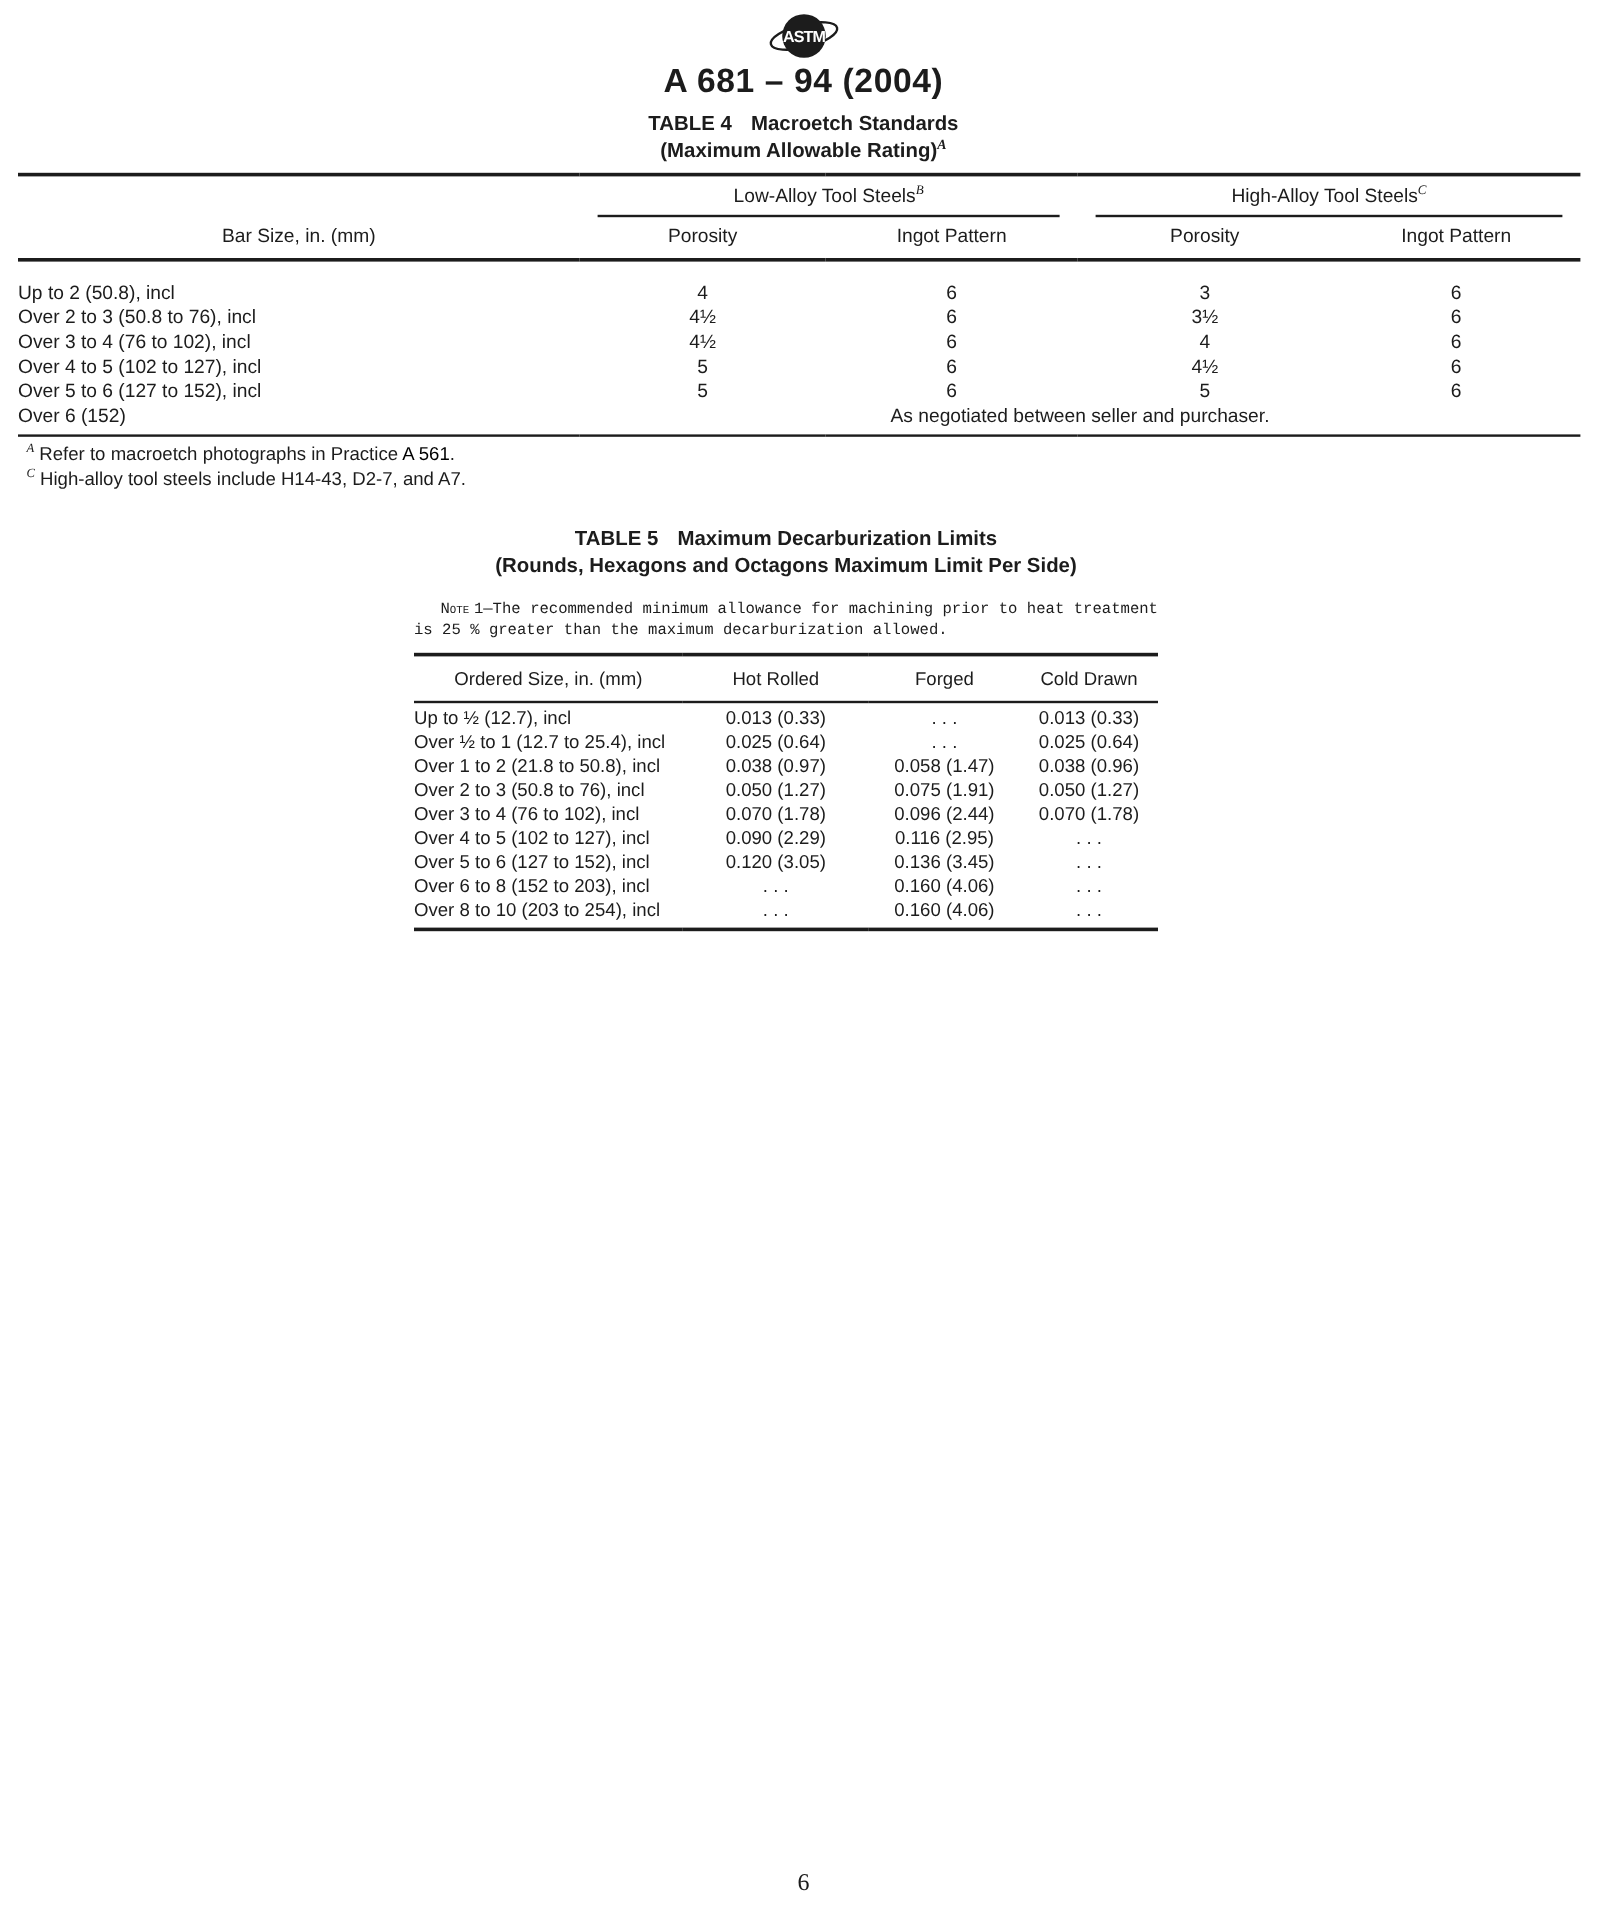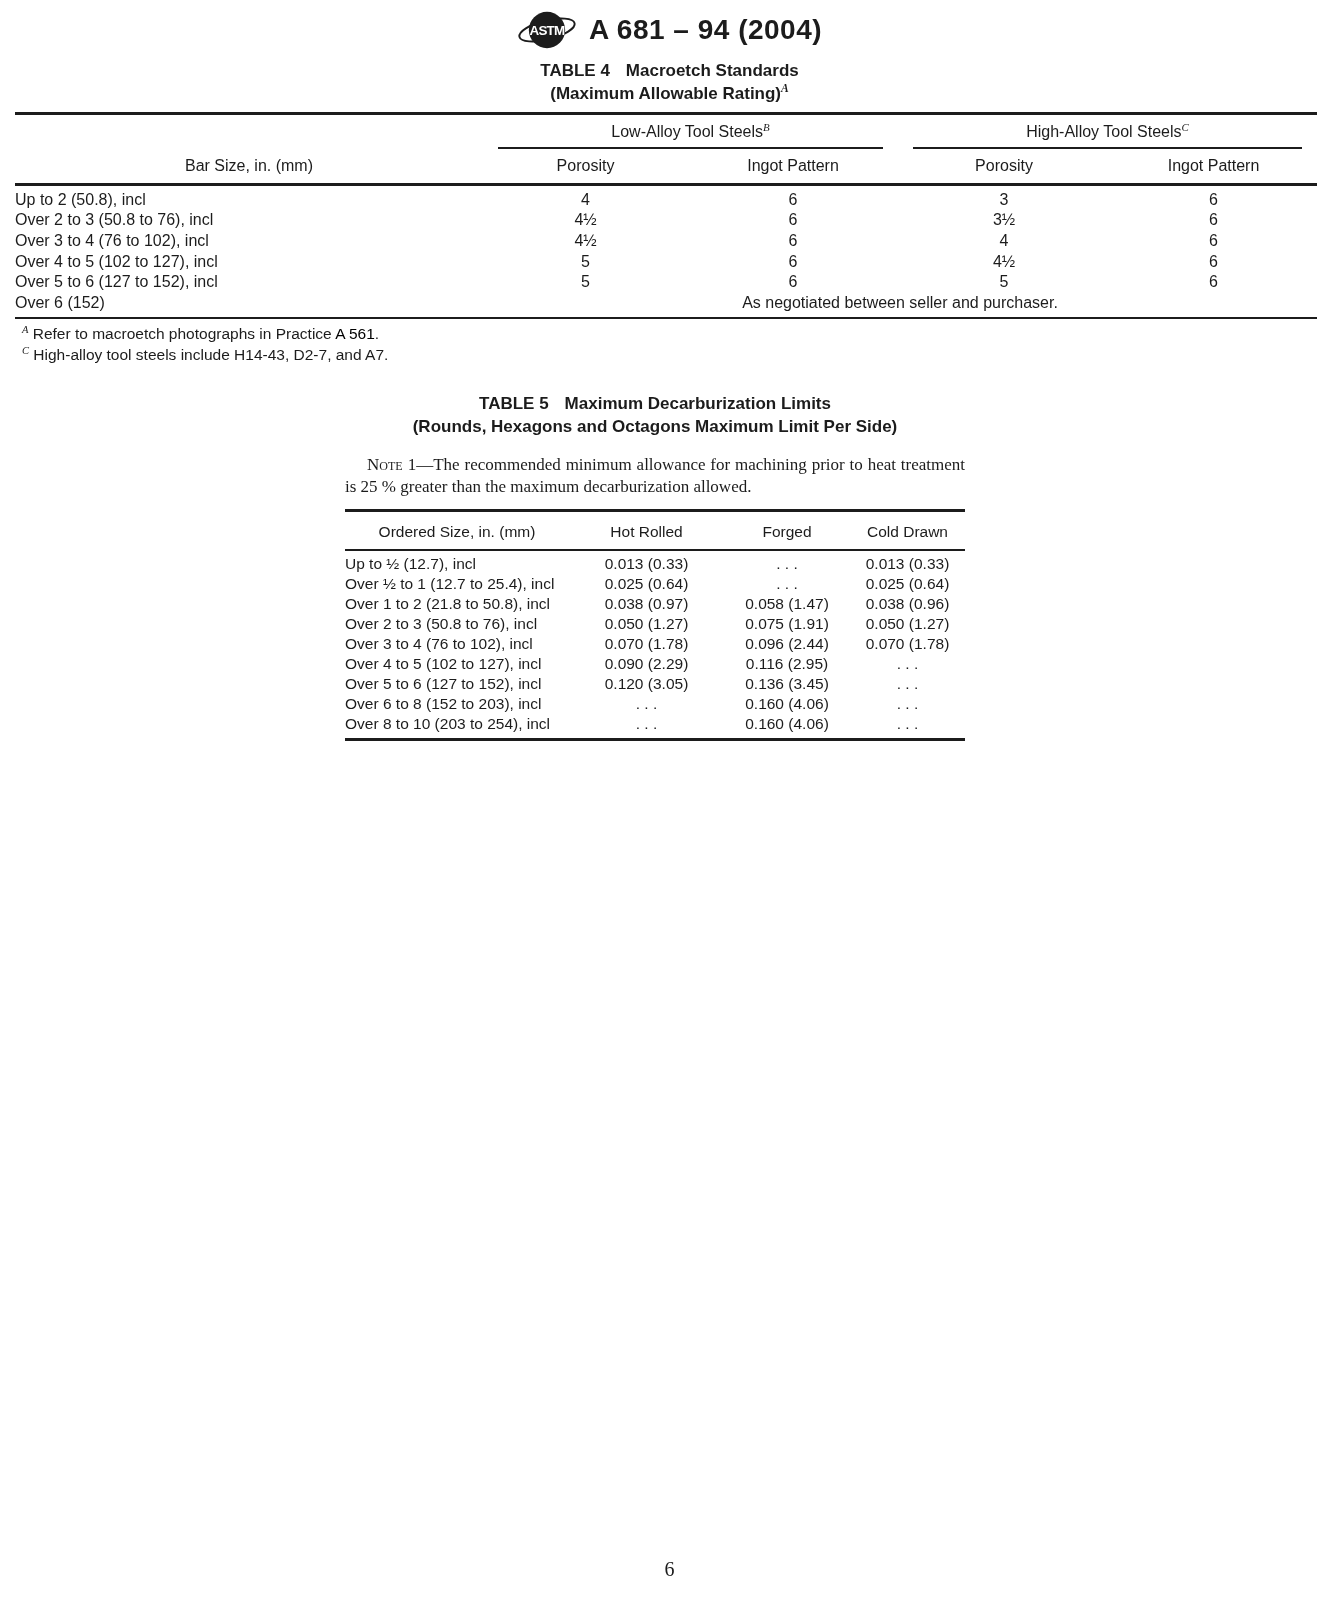--- a/index.html
+++ b/index.html
@@ -1,54 +1,54 @@
 <!DOCTYPE html>
 <html><head>
 <meta charset="utf-8">
 <style>
   html,body{margin:0;padding:0;background:#fff;}
   .page{position:relative;width:1339px;height:1600px;background:#fff;color:#1c1c1c;
         font-family:"Liberation Sans",sans-serif;overflow:hidden;}
 
   
-  .doc-header{display:flex;justify-content:center;align-items:center;gap:12px;padding-top:8px;}
+  .doc-header{display:flex;justify-content:center;align-items:center;padding-top:8px;flex-direction:column;}
   .doc-title{font-size:28px;font-weight:bold;letter-spacing:.5px;text-align:center;}
 
   
   .caption{text-align:center;font-weight:bold;font-size:17px;line-height:1.35;margin-top:8px;}
   .cap-gap{margin-left:16px;}
   .sup-it{font-family:"Liberation Serif",serif;font-style:italic;font-size:.68em;
           vertical-align:super;line-height:0;}
 
   
   table{border-collapse:collapse;table-layout:fixed;}
   .t4{margin:6px 15px 0 15px;width:1302px;border-top:3px solid #1c1c1c;font-size:16px;}
   .t4 col.c1{width:468px}.t4 col.c2{width:205px}.t4 col.c3{width:210px}
   .t4 col.c4{width:212px}.t4 col.c5{width:207px}
   .t4 th{font-weight:normal;}
   .t4-corner{vertical-align:bottom;text-align:center;padding-bottom:8px;border-bottom:3px solid #1c1c1c;}
   .t4-group{padding-top:8px;}
   .groupline{margin:0 14px;padding-bottom:6px;border-bottom:2px solid #1c1c1c;text-align:center;}
   .t4-sub{text-align:center;padding:7px 0 8px;border-bottom:3px solid #1c1c1c;}
   .t4 tbody td{padding:1px 0;line-height:1.16;}
-  .t4 tbody tr:first-child td{padding-top:5px;}
+  .t4 tbody tr:first-child td{padding-top:18px;}
   .t4 tbody tr:last-child td{padding-bottom:5px;border-bottom:2.5px solid #1c1c1c;}
   .t4-size{text-align:left;padding-left:10px;}
   .t4-val{text-align:center;}
   .t4-span{text-align:center;padding-right:250px;}
 
   
   .footnotes{margin:5px 15px 0 22px;font-size:15.5px;line-height:1.34;}
   .footnotes p{margin:0;}
   .red-link{color:#000000;cursor:pointer;}
 
   
   .t5-wrap{width:620px;margin:27px 0 0 345px;}
   .t5-wrap .caption{margin-top:0;}
-  .note{font-family:Liberation Serif, serif;font-size:17px;text-align:justify;
+  .note{font-family:Liberation Mono, monospace;font-size:13px;text-align:justify;
         text-indent:22px;line-height:1.32;margin:15px 0 0 0;}
   .sc{font-variant:small-caps;}
   .note-num{margin-left:.3em;}
   .t5{width:620px;margin-top:11px;border-top:3.5px solid #1c1c1c;font-size:15.5px;}
   .t5 col.c1{width:224px}.t5 col.c2{width:155px}.t5 col.c3{width:126px}.t5 col.c4{width:115px}
   .t5 thead th{font-weight:normal;padding:11px 0 8px;border-bottom:2px solid #1c1c1c;}
   .t5 tbody td{padding:1px 0;vertical-align:top;line-height:1.16;}
   .t5 tbody tr:first-child td{padding-top:4px;}
   .t5 tbody tr:last-child td{padding-bottom:5px;border-bottom:3.5px solid #1c1c1c;}
   .t5-size{text-align:left;padding-left:6px;}

